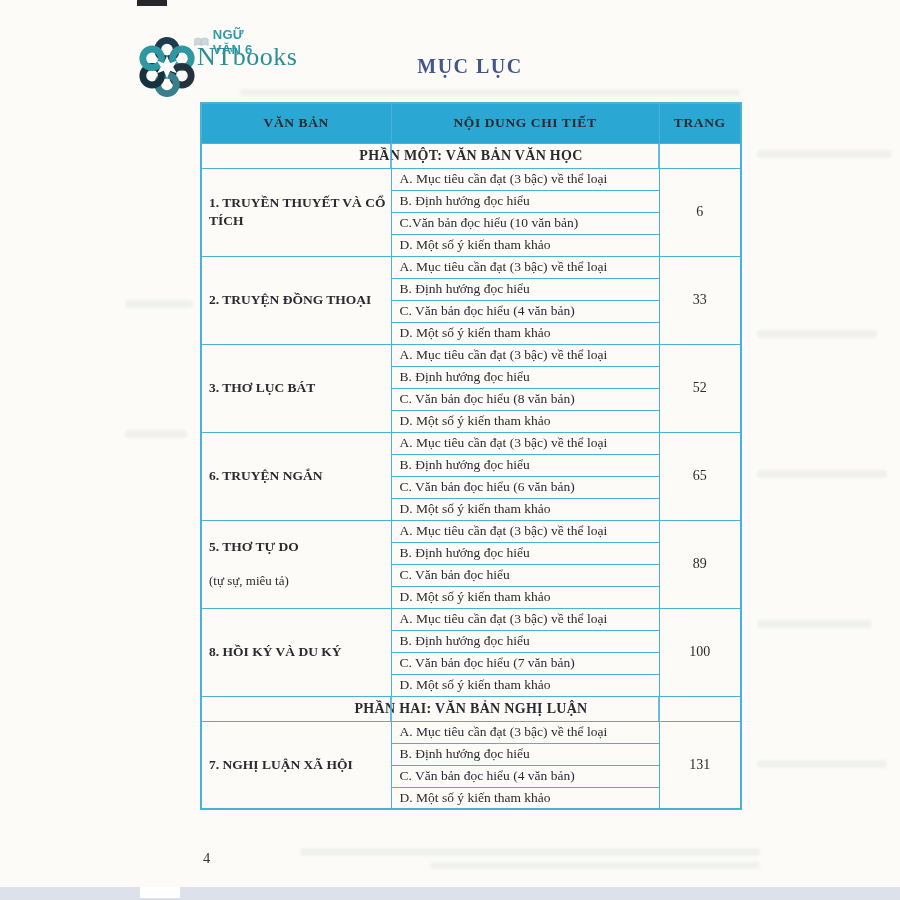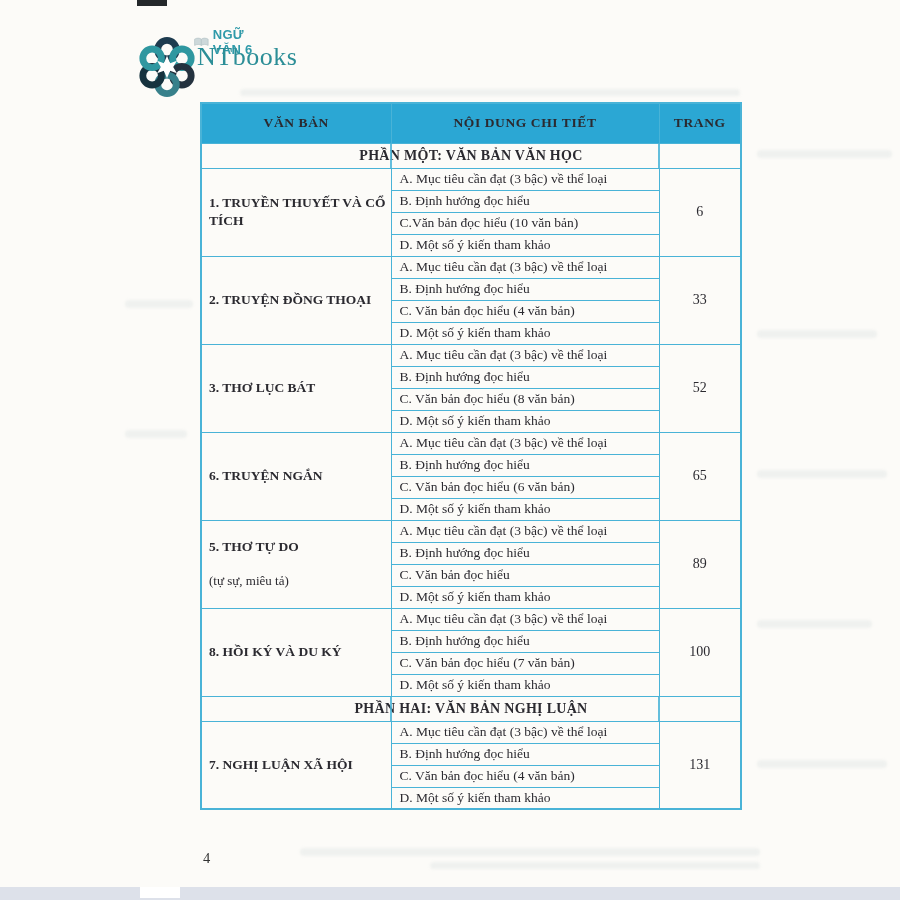--- a/index.html
+++ b/index.html
@@ -78,20 +78,21 @@
     <div class="series-line">
       <svg width="26" height="16" viewBox="0 0 26 16">
         <path d="M1 3 C5 0.5 10 0.5 13 3 L13 14 C10 11.8 5 11.8 1 14 Z" fill="#cdd8da" stroke="#aebec1" stroke-width="1"></path>
         <path d="M25 3 C21 0.5 16 0.5 13 3 L13 14 C16 11.8 21 11.8 25 14 Z" fill="#cdd8da" stroke="#aebec1" stroke-width="1"></path>
       </svg>
       <span class="series-text">NGỮ VĂN 6</span>
     </div>
     <div class="brand-name">NTbooks</div>
   </div>
 
+  <div class="muc-luc">MỤC LỤC</div>
 
   <table class="toc">
     <colgroup>
         <col style="width:190px">
         <col style="width:268px">
         <col style="width:82px">
       </colgroup>
     <thead>
       <tr>
         <th>VĂN BẢN</th>

